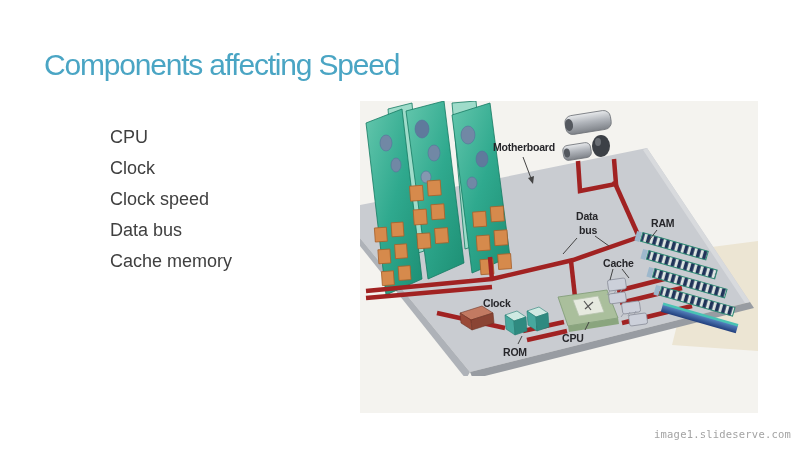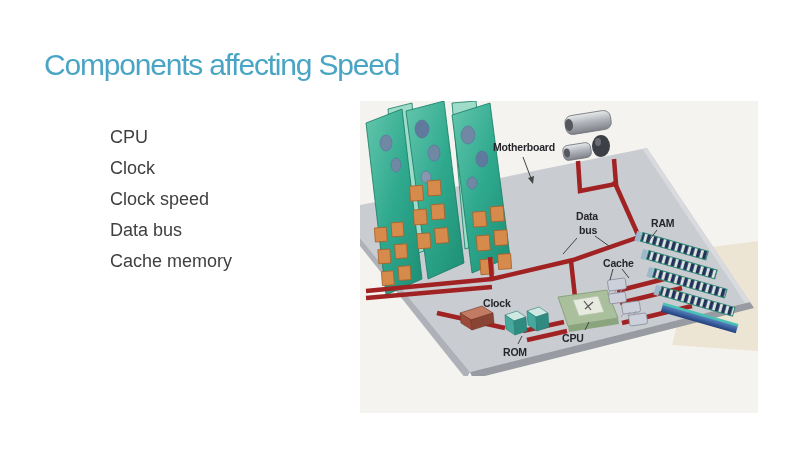--- a/index.html
+++ b/index.html
@@ -221,14 +221,15 @@
       <text class="dlabel" x="216" y="119">Data</text>
       <text class="dlabel" x="219" y="133">bus</text>
       <text class="dlabel" x="291" y="126">RAM</text>
       <text class="dlabel" x="243" y="166">Cache</text>
       <text class="dlabel" x="123" y="206">Clock</text>
       <text class="dlabel" x="143" y="255">ROM</text>
       <text class="dlabel" x="202" y="241">CPU</text>
     </svg>
   </div>
 
+  <div class="watermark">image1.slideserve.com</div>
 
 </div>
 
 </body></html>

